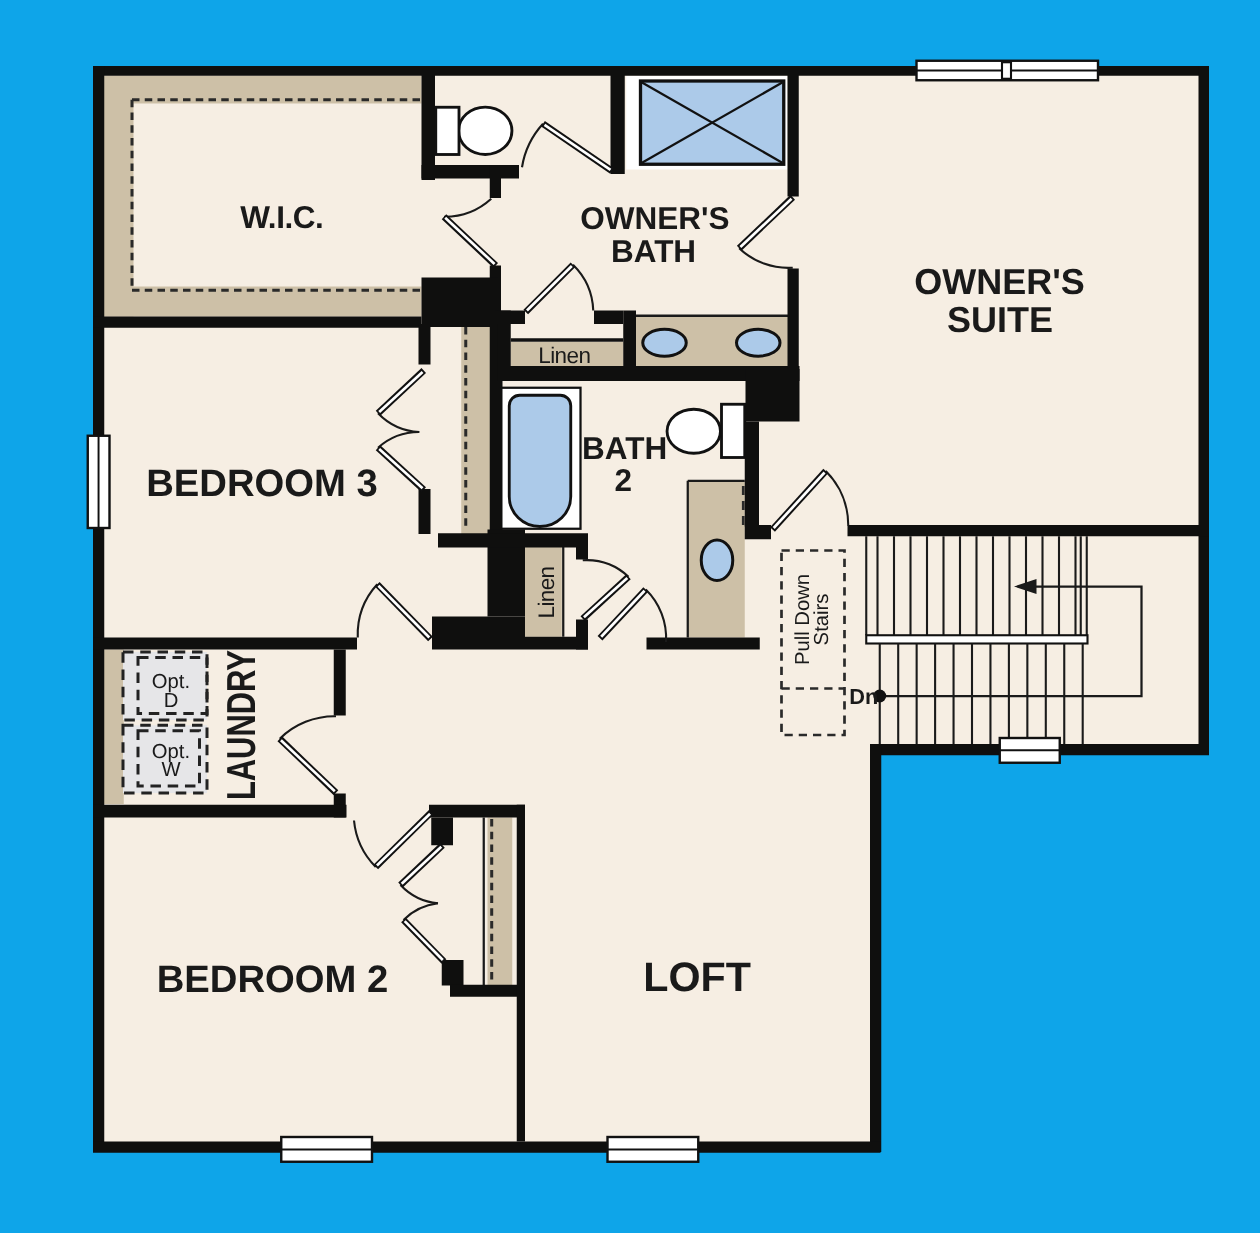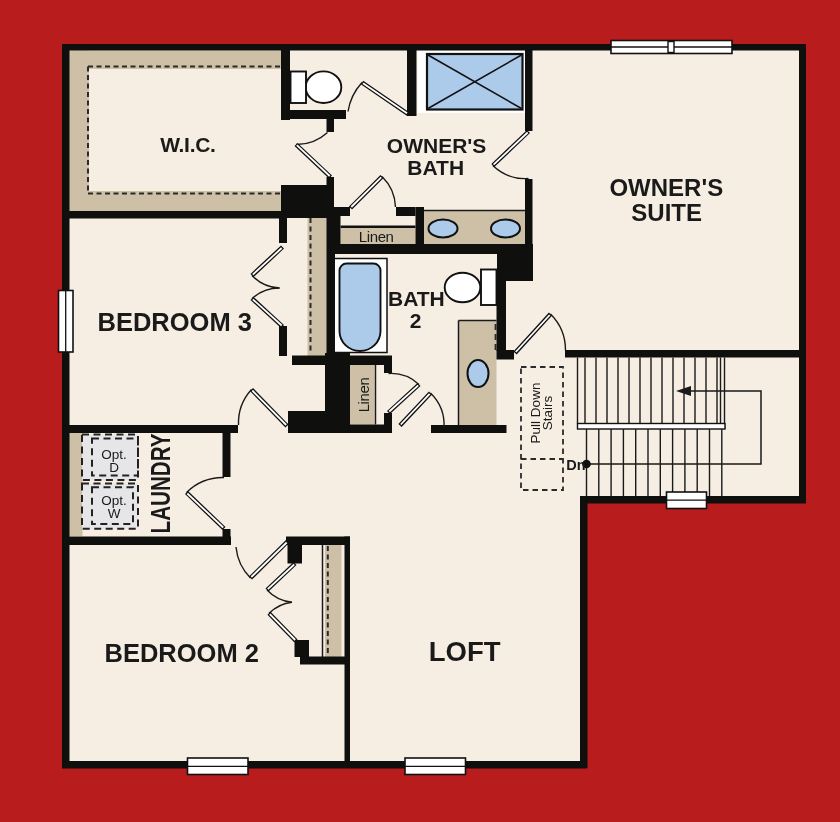--- a/index.html
+++ b/index.html
@@ -1,16 +1,16 @@
 <!DOCTYPE html>
 <html><head>
 <meta charset="utf-8">
 <style>
   html,body{margin:0;padding:0;background:#ffffff;}
-  .page{width:840px;height:822px;position:relative;background:#b91c1c;overflow:hidden;}
+  .page{width:840px;height:822px;position:relative;background:#0ea5e9;overflow:hidden;}
   svg{display:block;}
   text{font-family:"Liberation Sans",sans-serif;fill:#1a1a1a;}
   .rn{font-weight:bold;}
 </style>
 </head>
 <body>
 <div class="page">
 <svg width="840" height="822" viewBox="0 0 840 822">
 
 <polygon points="62,44 806,44 806,503 587,503 587,768 62,768" fill="#f6eee3"></polygon>

